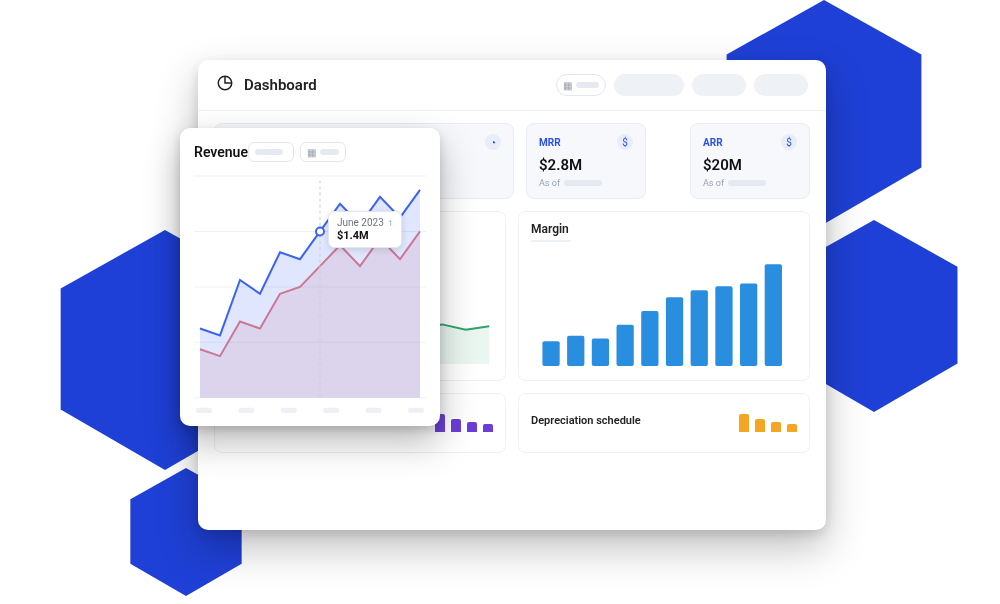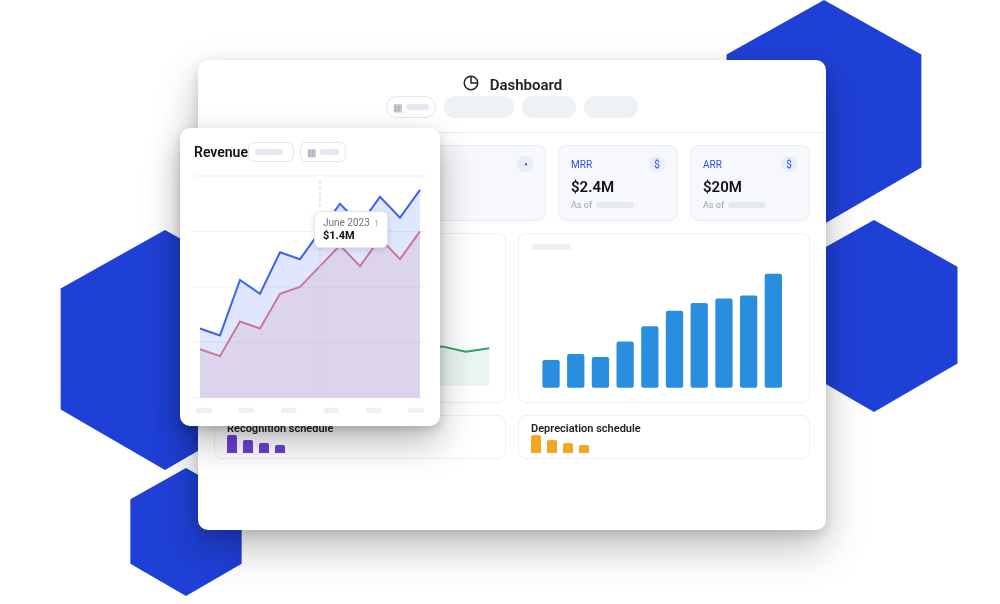--- a/index.html
+++ b/index.html
@@ -12,21 +12,21 @@
     position: absolute;
     left: 198px; top: 60px;
     width: 628px; height: 470px;
     background: #fff;
     border-radius: 10px;
     box-shadow: 0 18px 40px rgba(0,0,0,0.25), 0 4px 12px rgba(0,0,0,0.12);
     overflow: hidden;
   }
   .main-header {
     display: flex; align-items: center; justify-content: space-between;
-    padding: 14px 18px; border-bottom: 1px solid #eef0f3; flex-direction: column;
+    padding: 14px 18px; border-bottom: 1px solid #eef0f3;
   }
   .main-header-left { display: flex; align-items: center; gap: 10px; }
   .main-title { font-size: 15px; font-weight: 600; color: #222; }
   .main-header-right { display: flex; align-items: center; gap: 8px; }
   .pill { height: 22px; border-radius: 11px; background: #eef1f6; }
   .pill.small { width: 50px; display:flex; align-items:center; justify-content:flex-start; padding:0 6px; gap:4px; background:#fff; border:1px solid #e3e6ec; }
   .pill.med { width: 70px; }
   .pill.lg { width: 54px; }
 
   .stats-row {
@@ -34,21 +34,21 @@
   }
   .stat-card {
     flex: 1;
     background: #f6f8fc;
     border: 1px solid #e8ecf3;
     border-radius: 8px;
     padding: 10px 12px;
     min-width: 0;
   }
   .stat-head { display:flex; justify-content:space-between; align-items:center; margin-bottom:6px; }
-  .stat-label { font-size: 10px; font-weight: 400; color: #2b50e8; }
+  .stat-label { font-size: 10px; font-weight: 700; color: #2b50e8; }
   .stat-icon { width: 16px; height:16px; border-radius:50%; background:#e8edf9; display:flex; align-items:center; justify-content:center; color:#2b50e8; font-size:10px; }
   .stat-value { font-size: 15px; font-weight: 600; color: #111; white-space: nowrap; overflow:hidden; text-overflow:ellipsis; }
   .stat-asof { font-size: 9px; color: #9aa2b1; margin-top: 4px; display:flex; align-items:center; gap:4px; }
   .skeleton { display:inline-block; height:6px; background:#e6e9ef; border-radius:3px; }
 
   .charts-row {
     display: flex; gap: 12px; padding: 0 16px 12px 16px;
   }
   .chart-card {
     flex: 1;
@@ -59,21 +59,21 @@
     height: 170px;
     display:flex; flex-direction:column;
   }
   .chart-title { font-size: 12px; font-weight: 600; color: #222; margin-bottom:4px; }
   .chart-sub { width: 40px; height:6px; background:#edf0f4; border-radius:3px; margin-bottom:8px; }
   .chart-body { flex:1; position:relative; }
 
   .schedules-row { display:flex; gap:12px; padding: 0 16px 16px 16px; }
   .sched-card {
     flex:1; background:#fff; border:1px solid #edf0f4; border-radius:8px;
-    padding:6px 12px; height:44px; display:flex; flex-direction:column; justify-content:space-between;
+    padding:20px 12px; height:60px; display:flex; flex-direction:row; justify-content:space-between;
   }
   .sched-title { font-size:11px; font-weight:600; color:#222; }
   .sched-bars { display:flex; align-items:flex-end; gap:6px; height:18px; }
   .sched-bars .b { width:10px; border-radius:2px 2px 0 0; }
 
   
   .popout {
     position:absolute;
     left: 180px; top: 128px;
     width: 260px; height: 298px;
@@ -158,27 +158,27 @@
       <div class="stat-asof">
           <span>As of</span>
           <span class="skeleton" style="width:38px;"></span>
         </div>
     </div>
     <div class="stat-card" style="max-width:120px;">
       <div class="stat-head">
         <span class="stat-label">MRR</span>
         <span class="stat-icon">$</span>
       </div>
-      <div class="stat-value">$2.4M</div>
+      <div class="stat-value">$2.8M</div>
       <div class="stat-asof">
           <span>As of</span>
           <span class="skeleton" style="width:38px;"></span>
         </div>
     </div>
-    <div class="stat-card" style="max-width:120px;">
+    <div class="stat-card" style="max-width:120px;margin-left:32px;">
       <div class="stat-head">
         <span class="stat-label">ARR</span>
         <span class="stat-icon">$</span>
       </div>
       <div class="stat-value">$20M</div>
       <div class="stat-asof">
           <span>As of</span>
           <span class="skeleton" style="width:38px;"></span>
         </div>
     </div>
@@ -189,20 +189,21 @@
       <div class="chart-title">Cost</div>
       <div class="chart-sub"></div>
       <div class="chart-body">
         <svg id="cost-svg" width="100%" height="100%" viewBox="0 0 280 120" preserveAspectRatio="none">
             <path d="M 4,116 L 4,46.33333333333334 L 28.727272727272727,61 L 53.45454545454545,15.166666666666671 L 78.18181818181819,57.333333333333336 L 102.9090909090909,70.16666666666666 L 127.63636363636364,64.66666666666666 L 152.36363636363637,75.66666666666667 L 177.0909090909091,72 L 201.8181818181818,79.33333333333334 L 226.54545454545453,75.66666666666667 L 251.27272727272728,81.16666666666667 L 276,77.5 L 276,116 Z" fill="#2fa46a" fill-opacity="0.10"></path>
             <polyline points="4,46.33333333333334 28.727272727272727,61 53.45454545454545,15.166666666666671 78.18181818181819,57.333333333333336 102.9090909090909,70.16666666666666 127.63636363636364,64.66666666666666 152.36363636363637,75.66666666666667 177.0909090909091,72 201.8181818181818,79.33333333333334 226.54545454545453,75.66666666666667 251.27272727272728,81.16666666666667 276,77.5" fill="none" stroke="#2fa46a" stroke-width="2"></polyline>
           </svg>
       </div>
     </div>
     <div class="chart-card">
+      <div class="chart-title">Margin</div>
       <div class="chart-sub"></div>
       <div class="chart-body">
         <svg id="margin-svg" width="100%" height="100%" viewBox="0 0 280 120" preserveAspectRatio="none">
             <rect x="12" y="92.8" width="18.2" height="25.2" fill="#2a8ee0" rx="2"></rect>
             <rect x="38" y="87.19999999999999" width="18.2" height="30.800000000000004" fill="#2a8ee0" rx="2"></rect>
             <rect x="64" y="90" width="18.2" height="28" fill="#2a8ee0" rx="2"></rect>
             <rect x="90" y="76" width="18.2" height="42" fill="#2a8ee0" rx="2"></rect>
             <rect x="116" y="62" width="18.2" height="56" fill="#2a8ee0" rx="2"></rect>
             <rect x="142" y="48" width="18.2" height="70" fill="#2a8ee0" rx="2"></rect>
             <rect x="168" y="41" width="18.2" height="77" fill="#2a8ee0" rx="2"></rect>
@@ -262,21 +263,21 @@
         <polyline points="6,153.875 26,160.6875 46,106.1875 66,119.8125 86,78.9375 106,85.75 126,58.50000000000003 146,31.25000000000003 166,51.6875 186,24.43750000000003 206,44.875 226,17.625" fill="none" stroke="#3b63f0" stroke-width="2"></polyline>
         <line x1="126" y1="8" x2="126" y2="222" stroke="#c9ced8" stroke-width="1" stroke-dasharray="3 3"></line>
         <circle cx="126" cy="58.50000000000003" r="4" fill="#fff" stroke="#3b63f0" stroke-width="2"></circle>
         <rect x="2" y="232" width="16" height="5" rx="2.5" fill="#edf0f4"></rect>
         <rect x="44.4" y="232" width="16" height="5" rx="2.5" fill="#edf0f4"></rect>
         <rect x="86.8" y="232" width="16" height="5" rx="2.5" fill="#edf0f4"></rect>
         <rect x="129.2" y="232" width="16" height="5" rx="2.5" fill="#edf0f4"></rect>
         <rect x="171.6" y="232" width="16" height="5" rx="2.5" fill="#edf0f4"></rect>
         <rect x="214" y="232" width="16" height="5" rx="2.5" fill="#edf0f4"></rect>
       </svg>
-    <div class="tooltip" id="rev-tooltip" style="left: 120px; top: 38.5px;">
+    <div class="tooltip" id="rev-tooltip" style="left: 134px; top: 38.5px;">
       <div class="tt-date">
           <span>June 2023</span>
           <span class="up-arrow">↑</span>
         </div>
       <div class="tt-val">$1.4M</div>
     </div>
   </div>
 </div>
 
 </body></html>

